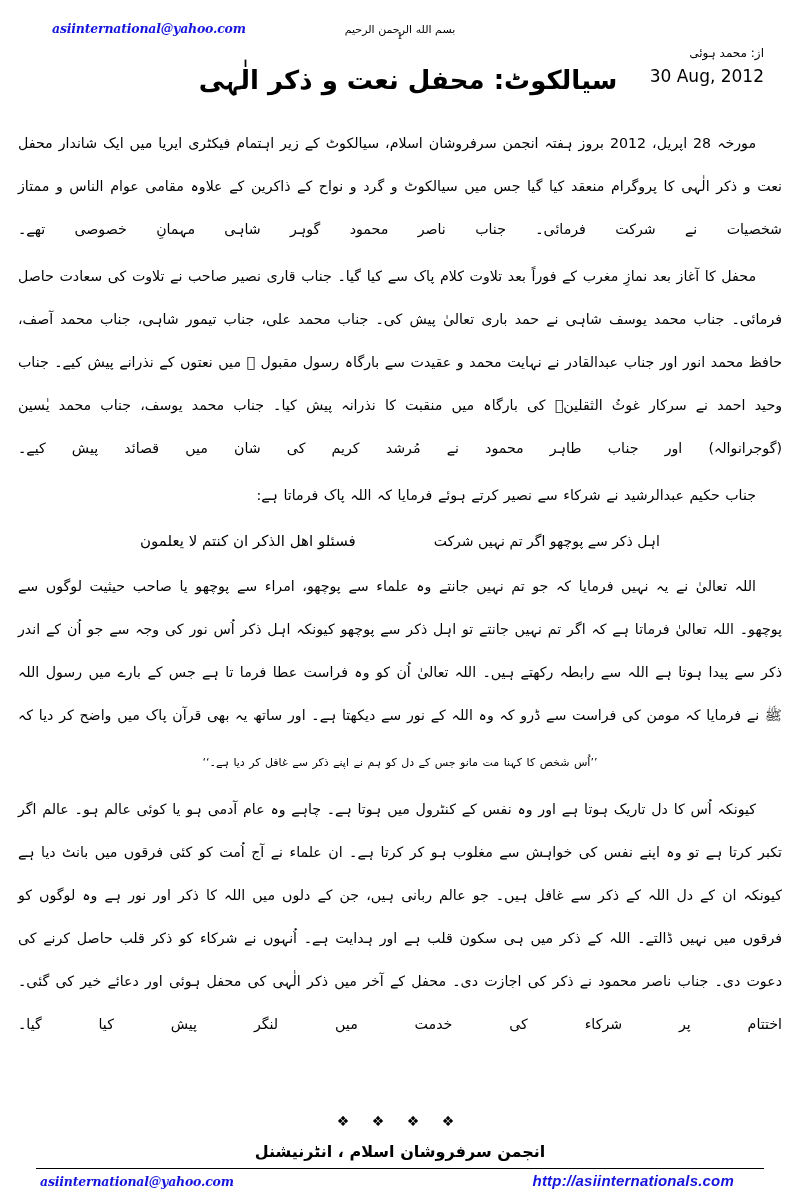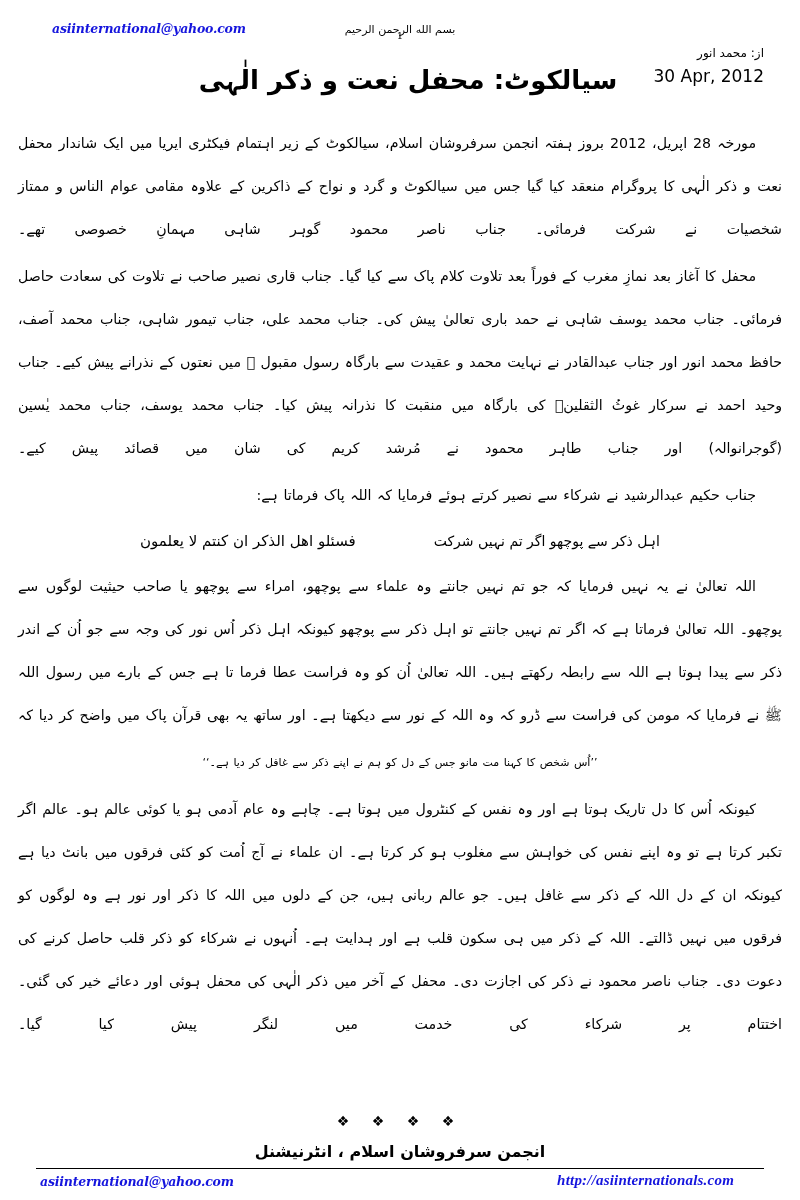--- a/index.html
+++ b/index.html
@@ -223,21 +223,21 @@
     font-size: 12.5px;
     color: #1515dd;
     letter-spacing: -0.2px;
     white-space: nowrap;
   }
   .ft-url {
     position: absolute;
     right: 30px;
     top: -2px;
     direction: ltr;
-    font-family: Liberation Serif, serif;
+    font-family: Liberation Sans, sans-serif;
     font-style: italic;
     font-weight: bold;
     font-size: 15px;
     color: #1515dd;
     letter-spacing: 0.2px;
     white-space: nowrap;
   }
 </style>
 </head>
 <body>
@@ -247,23 +247,23 @@
   <div class="page-header">
 
     <div class="hdr-email">asiinternational@yahoo.com</div>
 
     <div class="hdr-bismillah-wrap">
       <span class="hdr-bismillah">بسم الله الرحمن الرحيم</span>
     </div>
 
     <div class="hdr-pageno">1</div>
 
-    <div class="hdr-author">از: محمد انور</div>
-
-    <div class="hdr-date">30 Apr, 2012</div>
+    <div class="hdr-author">از: محمد ہوئی</div>
+
+    <div class="hdr-date">30 Aug, 2012</div>
 
     <div class="doc-title">سیالکوٹ:   محفل نعت و ذکر الٰہی</div>
   </div>
 
   <div class="doc-body">
 
     <p class="para last-justify">مورخہ 28 اپریل، 2012 بروز ہفتہ انجمن سرفروشان اسلام، سیالکوٹ کے زیر اہتمام فیکٹری ایریا میں ایک شاندار محفل نعت و ذکر الٰہی کا پروگرام منعقد کیا گیا جس میں سیالکوٹ و گرد و نواح کے ذاکرین کے علاوہ مقامی عوام الناس و ممتاز شخصیات نے شرکت فرمائی۔ جناب ناصر محمود گوہر شاہی مہمانِ خصوصی تھے۔</p>
 
     <p class="para last-justify">محفل کا آغاز بعد نمازِ مغرب کے فوراً بعد تلاوت کلام پاک سے کیا گیا۔ جناب قاری نصیر صاحب نے تلاوت کی سعادت حاصل فرمائی۔ جناب محمد یوسف شاہی نے حمد باری تعالیٰ پیش کی۔ جناب محمد علی، جناب تیمور شاہی، جناب محمد آصف، حافظ محمد انور اور جناب عبدالقادر نے نہایت محمد و عقیدت سے بارگاہ رسول مقبول ﷺ میں نعتوں کے نذرانے پیش کیے۔ جناب وحید احمد نے سرکار غوثُ الثقلینؓ کی بارگاہ میں منقبت کا نذرانہ پیش کیا۔ جناب محمد یوسف، جناب محمد یٰسین (گوجرانوالہ) اور جناب طاہر محمود نے مُرشد کریم کی شان میں قصائد پیش کیے۔</p>
 

